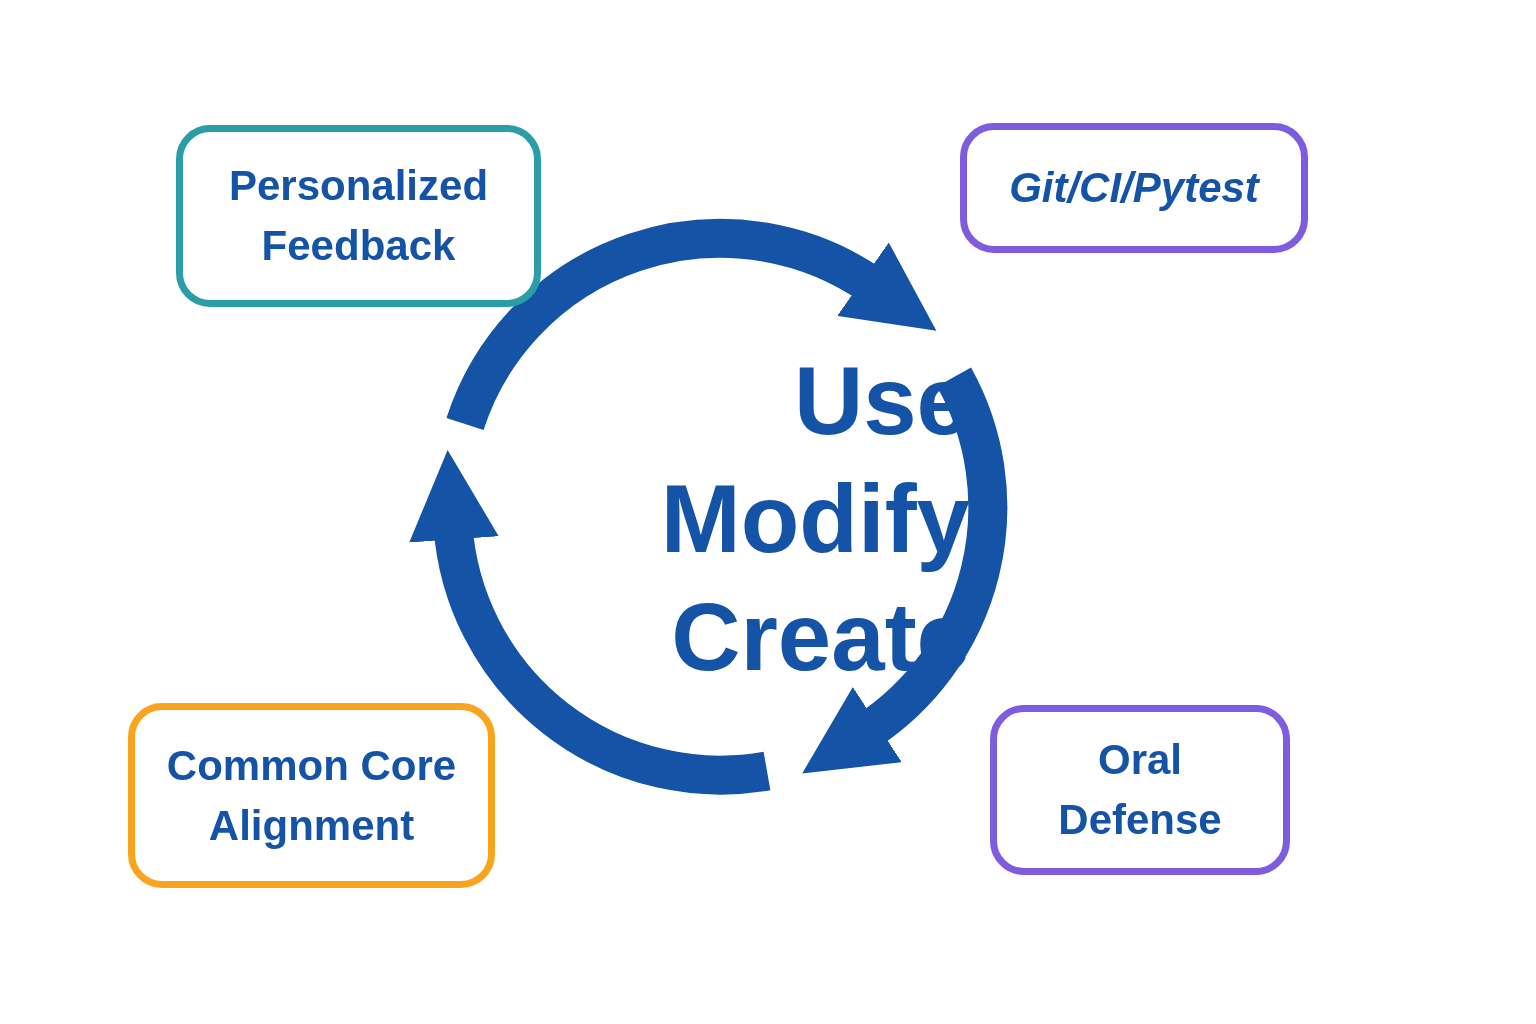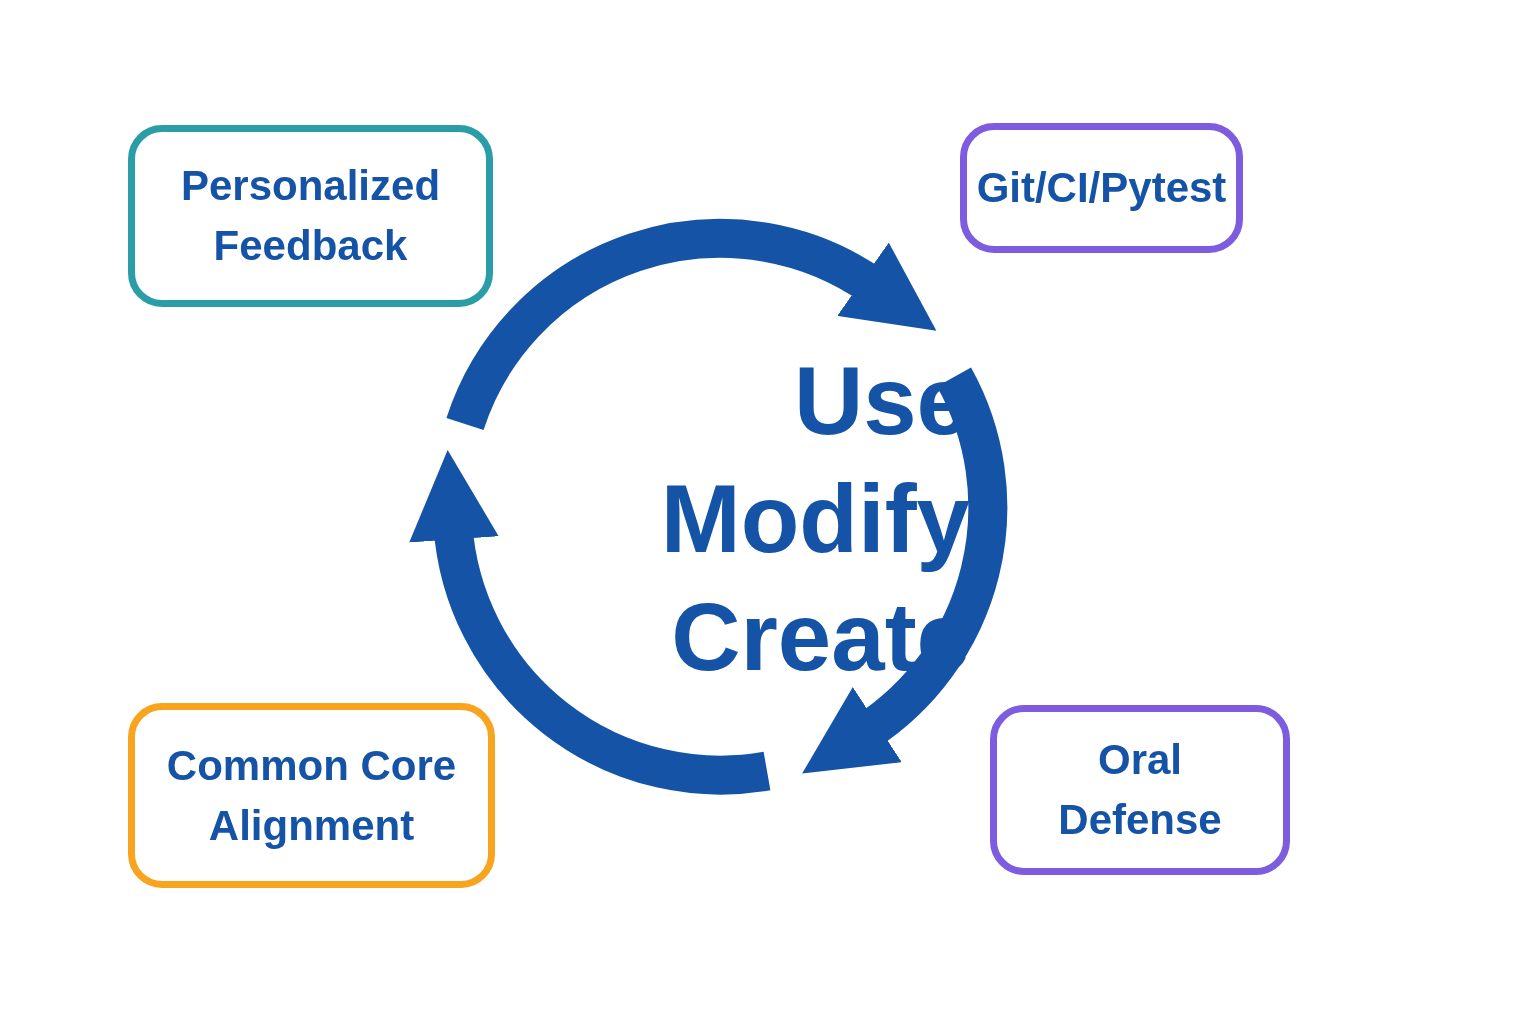--- a/index.html
+++ b/index.html
@@ -37,21 +37,21 @@
     display: flex;
     align-items: center;
     justify-content: center;
     text-align: center;
     font-size: 42px;
     font-weight: bold;
     line-height: 60px;
     white-space: pre-line;
   }
   .box-top-left     { left: 128px; top: 125px;  width: 365px; height: 182px; }
-  .box-top-right    { left: 960px; top: 123px;  width: 283px; height: 130px; }
+  .box-top-right    { left: 960px; top: 123px;  width: 348px; height: 130px; font-style: italic; }
   .box-bottom-left  { left: 128px; top: 703px;  width: 367px; height: 185px; }
   .box-bottom-right { left: 990px; top: 705px;  width: 300px; height: 170px; }
 </style>
 </head>
 <body>
 
 <div class="canvas" style="color: rgb(20, 83, 166);">
 
   <svg class="cycle-svg" viewBox="0 0 1536 1024" xmlns="http://www.w3.org/2000/svg">
     <defs>
@@ -61,21 +61,21 @@
     </defs>
     <path d="M 465 424 A 268 268 0 0 1 874 287" fill="none" stroke-width="39" marker-end="url(#ah)" stroke="#1453A6"></path>
     <path d="M 954 377 A 268 268 0 0 1 866 732" fill="none" stroke-width="39" marker-end="url(#ah)" stroke="#1453A6"></path>
     <path d="M 767 771 A 268 268 0 0 1 453 526" fill="none" stroke-width="39" marker-end="url(#ah)" stroke="#1453A6"></path>
   </svg>
 
   <div class="center-label">Use
 Modify
 Create</div>
 
-  <div class="label-box box-top-left" style="border-color: rgb(42, 157, 166);">
+  <div class="label-box box-top-left" style="border-color: rgb(42, 157, 166); margin-left: 48px;">
     <span>Personalized
 Feedback</span>
   </div>
 
   <div class="label-box box-top-right" style="border-color: rgb(125, 92, 224);">
     <span>Git/CI/Pytest</span>
   </div>
 
   <div class="label-box box-bottom-left" style="border-color: rgb(248, 164, 30);">
     <span>Common Core

